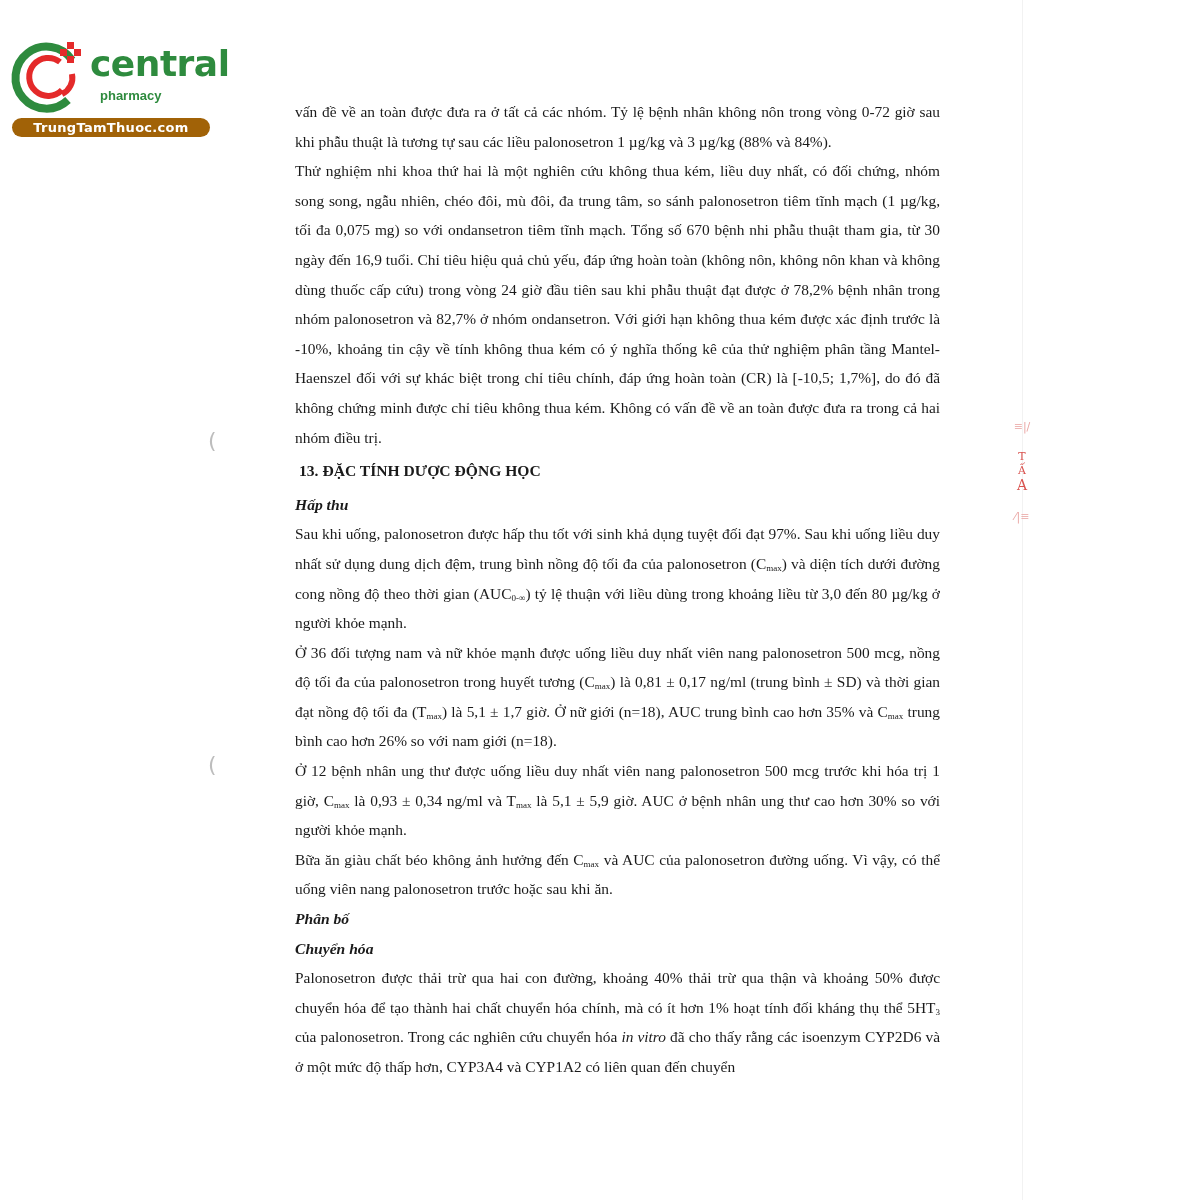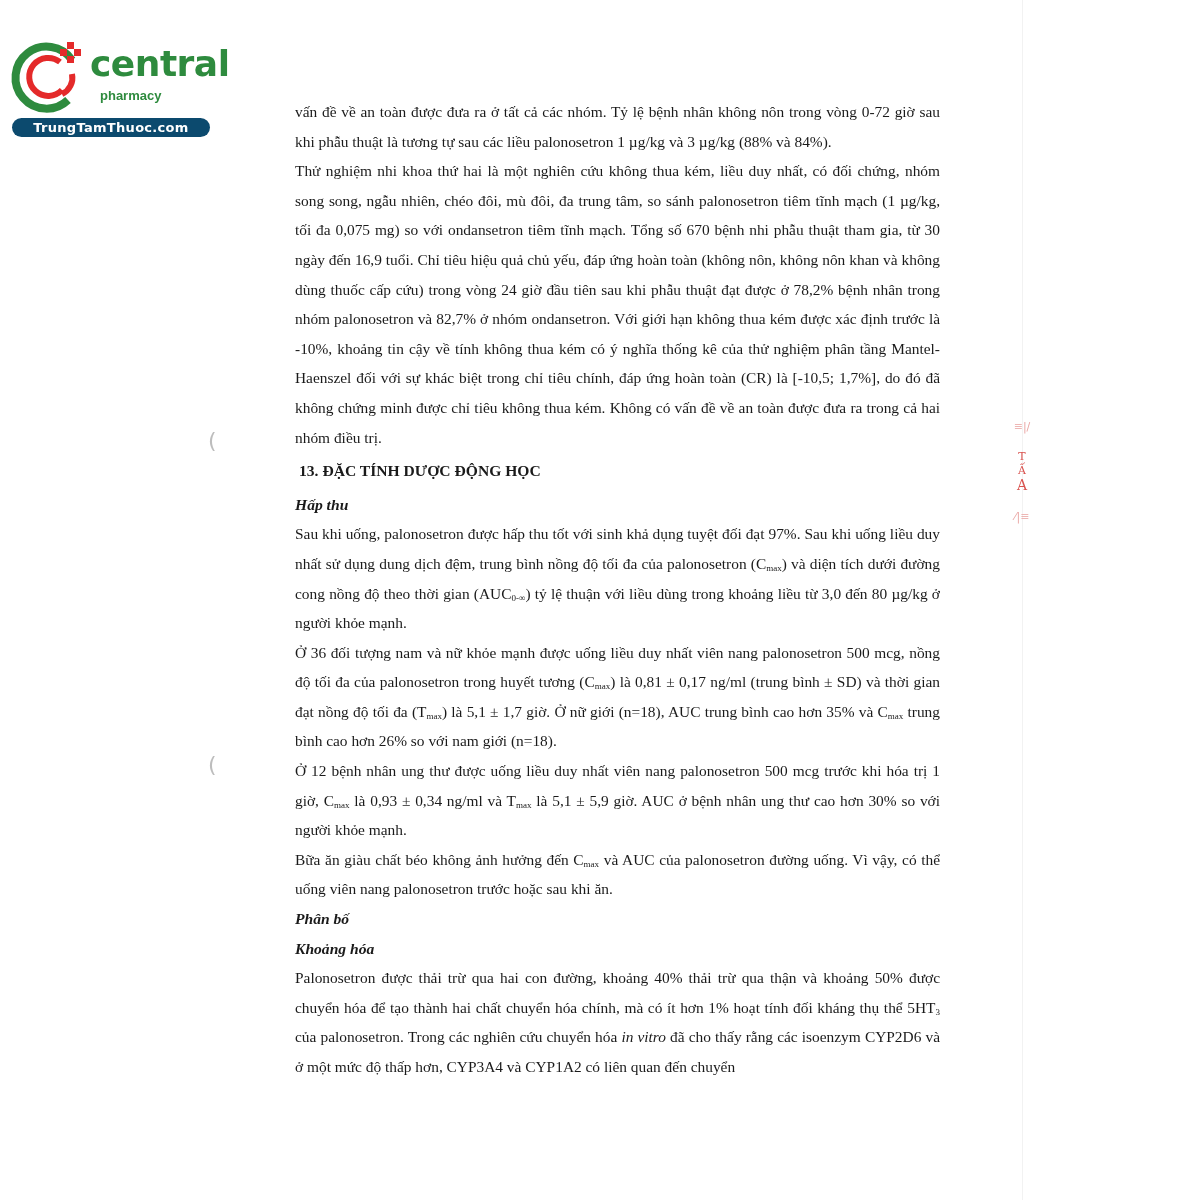--- a/index.html
+++ b/index.html
@@ -4,21 +4,21 @@
 <style>
   html, body { margin: 0; padding: 0; }
   body {
     width: 1200px; height: 1200px; background: #ffffff; position: relative; overflow: hidden;
     font-family: "Liberation Serif", "DejaVu Serif", serif; color: #1a1a1a;
   }
   .logo { position: absolute; left: 10px; top: 38px; width: 205px; height: 100px; }
   .logo-mark { position: absolute; left: 0; top: 0; width: 80px; height: 76px; }
   .logo-word { position: absolute; left: 80px; top: 6px; font-family: "DejaVu Sans", sans-serif; font-weight: bold; color: #2e8b3e; font-size: 36px; letter-spacing: -0.5px; line-height: 40px; }
   .logo-sub { position: absolute; left: 90px; top: 50px; font-family: Liberation Sans, sans-serif; font-weight: bold; color: #2e8b3e; font-size: 13px; line-height: 16px; }
-  .logo-url { position: absolute; left: 2px; top: 80px; width: 198px; height: 19px; background: #0c4a6e; border-radius: 10px; color: #fff; font-family: "DejaVu Sans", sans-serif; font-weight: bold; font-size: 13px; line-height: 19px; text-align: center; letter-spacing: 0.3px; }
+  .logo-url { position: absolute; left: 2px; top: 80px; width: 198px; height: 19px; background: #a16207; border-radius: 10px; color: #fff; font-family: "DejaVu Sans", sans-serif; font-weight: bold; font-size: 13px; line-height: 19px; text-align: center; letter-spacing: 0.3px; }
 
   .page { position: absolute; left: 295px; top: 97px; width: 645px; }
   .para { font-size: 15.4px; line-height: 29.6px; text-align: justify; margin: 0; }
   .heading { font-size: 15.6px; font-weight: bold; line-height: 29.6px; margin: 4px; }
   .subhead { font-size: 15.6px; font-weight: bold; font-style: italic; line-height: 29.6px; margin: 0; }
   sub { font-size: 9px; vertical-align: -2px; line-height: 0; margin-top: 48px; }
   .page-num { position: absolute; left: 0; width: 1200px; top: 1156px; text-align: center; font-size: 15px; margin-top: 41px; }
   .paren-mark { position: absolute; color: #bdbdbd; font-size: 22px; font-family: "DejaVu Sans", sans-serif; }
   .stamp { position: absolute; left: 1010px; top: 420px; width: 24px; color: #d9534f; font-size: 11px; line-height: 14px; text-align: center; font-family: "DejaVu Serif", serif; }
   .stamp .faint { color: #e9a3a1; }
@@ -63,17 +63,17 @@
   <p class="heading">13. ĐẶC TÍNH DƯỢC ĐỘNG HỌC</p>
 
   <p class="subhead">Hấp thu</p>
   <p class="para"><span>Sau khi uống, palonosetron được hấp thu tốt với sinh khả dụng tuyệt đối đạt 97%. Sau khi uống liều duy nhất sử dụng dung dịch đệm, trung bình nồng độ tối đa của palonosetron (C</span><sub>max</sub><span>) và diện tích dưới đường cong nồng độ theo thời gian (AUC</span><sub>0-∞</sub><span>) tỷ lệ thuận với liều dùng trong khoảng liều từ 3,0 đến 80 µg/kg ở người khỏe mạnh.</span></p>
   <p class="para"><span>Ở 36 đối tượng nam và nữ khỏe mạnh được uống liều duy nhất viên nang palonosetron 500 mcg, nồng độ tối đa của palonosetron trong huyết tương (C</span><sub>max</sub><span>) là 0,81 ± 0,17 ng/ml (trung bình ± SD) và thời gian đạt nồng độ tối đa (T</span><sub>max</sub><span>) là 5,1 ± 1,7 giờ. Ở nữ giới (n=18), AUC trung bình cao hơn 35% và C</span><sub>max</sub><span> trung bình cao hơn 26% so với nam giới (n=18).</span></p>
   <p class="para"><span>Ở 12 bệnh nhân ung thư được uống liều duy nhất viên nang palonosetron 500 mcg trước khi hóa trị 1 giờ, C</span><sub>max</sub><span> là 0,93 ± 0,34 ng/ml và T</span><sub>max</sub><span> là 5,1 ± 5,9 giờ. AUC ở bệnh nhân ung thư cao hơn 30% so với người khỏe mạnh.</span></p>
   <p class="para"><span>Bữa ăn giàu chất béo không ảnh hưởng đến C</span><sub>max</sub><span> và AUC của palonosetron đường uống. Vì vậy, có thể uống viên nang palonosetron trước hoặc sau khi ăn.</span></p>
 
   <p class="subhead">Phân bố</p>
 
-  <p class="subhead">Khoảng hóa</p>
+  <p class="subhead">Chuyển hóa</p>
   <p class="para"><span>Palonosetron được thải trừ qua hai con đường, khoảng 40% thải trừ qua thận và khoảng 50% được chuyển hóa để tạo thành hai chất chuyển hóa chính, mà có ít hơn 1% hoạt tính đối kháng thụ thể 5HT</span><sub>3</sub><span> của palonosetron. Trong các nghiên cứu chuyển hóa </span><i>in vitro</i><span> đã cho thấy rằng các isoenzym CYP2D6 và ở một mức độ thấp hơn, CYP3A4 và CYP1A2 có liên quan đến chuyển</span></p>
 </div>
 
 <div class="page-num">8 / 11</div>
 
 </body></html>

